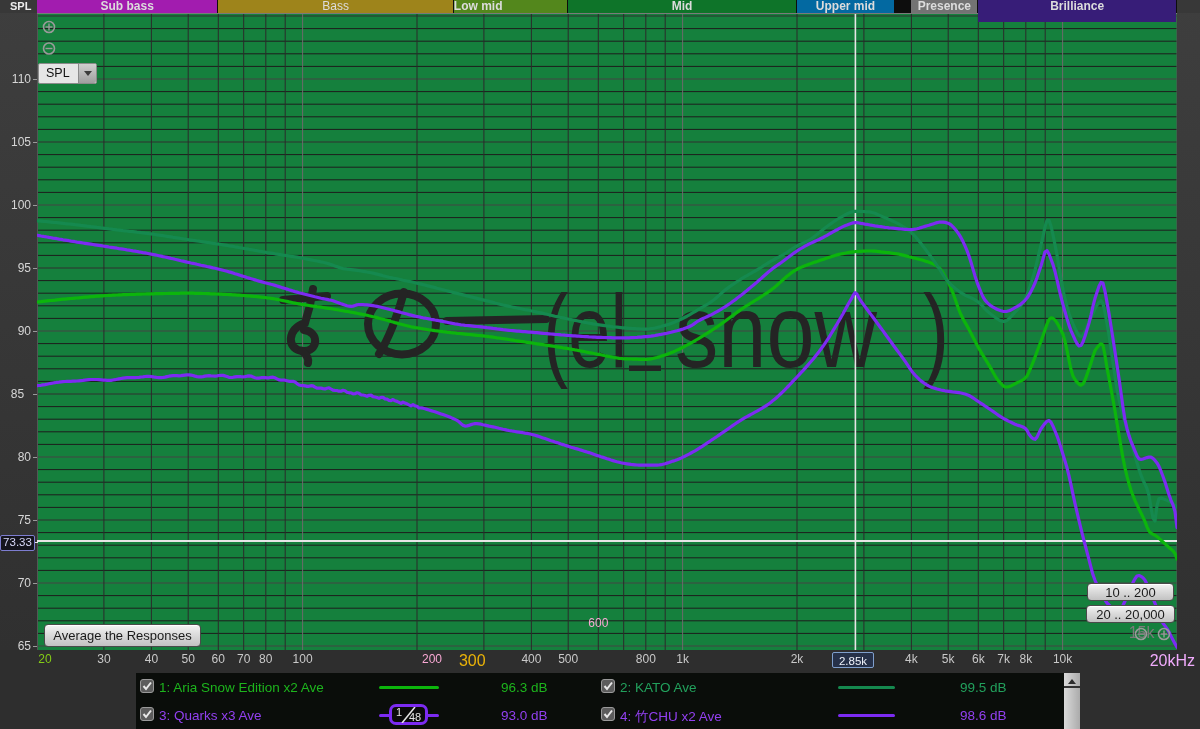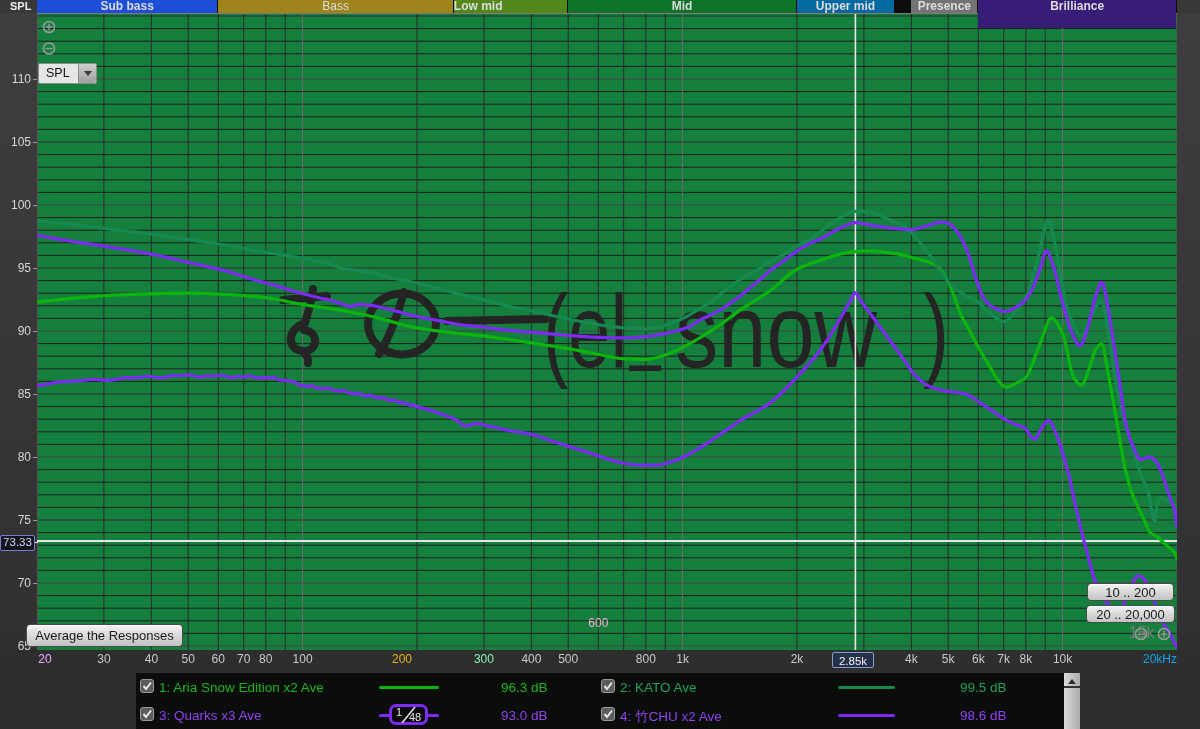--- a/index.html
+++ b/index.html
@@ -114,113 +114,113 @@
       </g>
     </svg>
 </div>
 
 <div style="position:absolute;left:0;top:0;width:37px;height:650px;background:linear-gradient(#3e3e3e,#303030)"></div>
 <div style="position:absolute;left:1177px;top:0;width:23px;height:650px;background:linear-gradient(#3e3e3e,#303030)"></div>
 <div style="position:absolute;left:0;top:650px;width:1200px;height:79px;background:#2e2e2e"></div>
 
 <div style="position:absolute;left:0;top:0;width:1200px;height:13px;background:#383838"></div>
 <div style="position:absolute;left:37px;top:0;width:1140px;height:14px;background:#0d0d0d;border-bottom:1px solid #7a7a7a"></div>
-<div style="position:absolute;left:37.0px;top:0;width:180.3px;height:13px;background:#1d4ed8;color:#dcdcdc;font-size:12px;font-weight:bold;text-align:center;line-height:13px;white-space:nowrap;overflow:hidden">
+<div style="position:absolute;left:37.0px;top:0;width:180.3px;height:13px;background:#a21caf;color:#dcdcdc;font-size:12px;font-weight:bold;text-align:center;line-height:13px;white-space:nowrap;overflow:hidden">
     <div>Sub bass</div>
   </div>
 <div style="position:absolute;left:218.3px;top:0;width:234.5px;height:13px;background:#9e841b;color:#dcdcdc;font-size:12px;font-weight:normal;text-align:center;line-height:13px;white-space:nowrap;overflow:hidden">
     <div>Bass</div>
   </div>
 <div style="position:absolute;left:453.8px;top:0;width:113.4px;height:13px;background:#53871c;color:#dcdcdc;font-size:12px;font-weight:bold;line-height:13px;white-space:nowrap;overflow:hidden">
     <div>Low mid</div>
   </div>
 <div style="position:absolute;left:568.2px;top:0;width:227.8px;height:13px;background:#0e7429;color:#dcdcdc;font-size:12px;font-weight:bold;text-align:center;line-height:13px;white-space:nowrap;overflow:hidden">
     <div>Mid</div>
   </div>
 <div style="position:absolute;left:797.0px;top:0;width:97px;height:13px;background:#0369a1;color:#dcdcdc;font-size:12px;font-weight:bold;text-align:center;line-height:13px;white-space:nowrap;overflow:hidden">
     <div>Upper mid</div>
   </div>
 <div style="position:absolute;left:911.4px;top:0;width:65.9px;height:13px;background:#737373;color:#dcdcdc;font-size:12px;font-weight:bold;text-align:center;line-height:13px;white-space:nowrap;overflow:hidden">
     <div>Presence</div>
   </div>
-<div style="position:absolute;left:978.3px;top:0;width:197.7px;height:28px;background:#371d78;color:#dcdcdc;font-size:12px;font-weight:bold;text-align:center;line-height:13px;white-space:nowrap;overflow:hidden">
+<div style="position:absolute;left:978.3px;top:0;width:197.7px;height:22px;background:#371d78;color:#dcdcdc;font-size:12px;font-weight:bold;text-align:center;line-height:13px;white-space:nowrap;overflow:hidden">
     <div>Brilliance</div>
   </div>
 <div style="position:absolute;left:10px;top:0;width:27px;font-size:11px;font-weight:bold;color:#ececec">SPL</div>
 
 <div style="position:absolute;left:33px;top:645.5px;width:4px;height:1px;background:#9a9a9a"></div>
 <div style="position:absolute;left:33px;top:582.5px;width:4px;height:1px;background:#9a9a9a"></div>
 <div style="position:absolute;left:33px;top:519.5px;width:4px;height:1px;background:#9a9a9a"></div>
 <div style="position:absolute;left:33px;top:456.5px;width:4px;height:1px;background:#9a9a9a"></div>
 <div style="position:absolute;left:33px;top:393.5px;width:4px;height:1px;background:#9a9a9a"></div>
 <div style="position:absolute;left:33px;top:330.5px;width:4px;height:1px;background:#9a9a9a"></div>
 <div style="position:absolute;left:33px;top:267.5px;width:4px;height:1px;background:#9a9a9a"></div>
 <div style="position:absolute;left:33px;top:204.5px;width:4px;height:1px;background:#9a9a9a"></div>
 <div style="position:absolute;left:33px;top:141.5px;width:4px;height:1px;background:#9a9a9a"></div>
 <div style="position:absolute;left:33px;top:78.5px;width:4px;height:1px;background:#9a9a9a"></div>
 <div style="position:absolute;right:1169px;top:638.5px;width:27px;text-align:right;font-size:12px;color:#d6d6d6">65</div>
 <div style="position:absolute;right:1169px;top:575.5px;width:27px;text-align:right;font-size:12px;color:#d6d6d6">70</div>
 <div style="position:absolute;right:1169px;top:512.5px;width:27px;text-align:right;font-size:12px;color:#d6d6d6">75</div>
 <div style="position:absolute;right:1169px;top:449.5px;width:27px;text-align:right;font-size:12px;color:#d6d6d6">80</div>
-<div style="position:absolute;right:1169px;top:386.5px;width:27px;text-align:right;font-size:12px;color:#d6d6d6">85</div>
+<div style="position:absolute;right:1169px;top:386.5px;width:27px;text-align:center;font-size:12px;color:#d6d6d6">85</div>
 <div style="position:absolute;right:1169px;top:323.5px;width:27px;text-align:right;font-size:12px;color:#d6d6d6">90</div>
 <div style="position:absolute;right:1169px;top:260.5px;width:27px;text-align:right;font-size:12px;color:#d6d6d6">95</div>
 <div style="position:absolute;right:1169px;top:197.5px;width:27px;text-align:right;font-size:12px;color:#d6d6d6">100</div>
 <div style="position:absolute;right:1169px;top:134.5px;width:27px;text-align:right;font-size:12px;color:#d6d6d6">105</div>
 <div style="position:absolute;right:1169px;top:71.5px;width:27px;text-align:right;font-size:12px;color:#d6d6d6">110</div>
 
 <div style="position:absolute;left:0;top:534.5px;width:35px;height:16px;background:#14141c;border:1.5px solid #7d7dd0;border-radius:2px;font-size:11.5px;color:#d8d8f8;text-align:center;line-height:13.5px">
     <div>73.33</div>
   </div>
 <div style="position:absolute;left:34.5px;top:541.6px;width:3px;height:1.9px;background:#e6e6e6"></div>
 
-<div style="position:absolute;left:20.0px;top:652px;width:50px;text-align:center;font-size:12px;color:#f0abfc">20</div>
+<div style="position:absolute;left:20.0px;top:652px;width:50px;text-align:center;font-size:12px;color:#84cc16">20</div>
 <div style="position:absolute;left:78.9px;top:652px;width:50px;text-align:center;font-size:12px;color:#c9c9c9">30</div>
 <div style="position:absolute;left:126.4px;top:652px;width:50px;text-align:center;font-size:12px;color:#c9c9c9">40</div>
 <div style="position:absolute;left:163.2px;top:652px;width:50px;text-align:center;font-size:12px;color:#c9c9c9">50</div>
 <div style="position:absolute;left:193.3px;top:652px;width:50px;text-align:center;font-size:12px;color:#c9c9c9">60</div>
 <div style="position:absolute;left:218.7px;top:652px;width:50px;text-align:center;font-size:12px;color:#c9c9c9">70</div>
 <div style="position:absolute;left:240.8px;top:652px;width:50px;text-align:center;font-size:12px;color:#c9c9c9">80</div>
 <div style="position:absolute;left:277.6px;top:652px;width:50px;text-align:center;font-size:12px;color:#c9c9c9">100</div>
-<div style="position:absolute;left:392.0px;top:652px;width:50px;text-align:left;font-size:12px;color:#eab308">200</div>
-<div style="position:absolute;left:458.9px;top:652px;width:50px;text-align:center;font-size:12px;color:#86efac">300</div>
+<div style="position:absolute;left:392.0px;top:652px;width:50px;text-align:right;font-size:12px;color:#f9a8d4">200</div>
+<div style="position:absolute;left:458.9px;top:652px;width:50px;text-align:left;font-size:16px;color:#eab308">300</div>
 <div style="position:absolute;left:506.4px;top:652px;width:50px;text-align:center;font-size:12px;color:#c9c9c9">400</div>
 <div style="position:absolute;left:543.2px;top:652px;width:50px;text-align:center;font-size:12px;color:#c9c9c9">500</div>
 <div style="position:absolute;left:573.3px;top:616px;width:50px;text-align:center;font-size:12px;color:#f9a8d4">600</div>
 <div style="position:absolute;left:620.8px;top:652px;width:50px;text-align:center;font-size:12px;color:#c9c9c9">800</div>
 <div style="position:absolute;left:657.6px;top:652px;width:50px;text-align:center;font-size:12px;color:#c9c9c9">1k</div>
 <div style="position:absolute;left:772.0px;top:652px;width:50px;text-align:center;font-size:12px;color:#c9c9c9">2k</div>
 <div style="position:absolute;left:886.4px;top:652px;width:50px;text-align:center;font-size:12px;color:#c9c9c9">4k</div>
 <div style="position:absolute;left:923.2px;top:652px;width:50px;text-align:center;font-size:12px;color:#c9c9c9">5k</div>
 <div style="position:absolute;left:953.3px;top:652px;width:50px;text-align:center;font-size:12px;color:#c9c9c9">6k</div>
 <div style="position:absolute;left:978.7px;top:652px;width:50px;text-align:center;font-size:12px;color:#c9c9c9">7k</div>
 <div style="position:absolute;left:1000.8px;top:652px;width:50px;text-align:center;font-size:12px;color:#c9c9c9">8k</div>
 <div style="position:absolute;left:1037.6px;top:652px;width:50px;text-align:center;font-size:12px;color:#c9c9c9">10k</div>
 <div style="position:absolute;left:1104.5px;top:624px;width:50px;text-align:right;font-size:16px;color:#7a7a7a">15k</div>
-<div style="position:absolute;left:1143px;top:652px;width:52px;text-align:left;font-size:12px;color:#0ea5e9">20kHz</div>
+<div style="position:absolute;left:1143px;top:652px;width:52px;text-align:right;font-size:16px;color:#f0abfc">20kHz</div>
 <div style="position:absolute;left:832px;top:652px;width:42px;height:16px;background:#263149;border:1.5px solid #7f9fcc;border-radius:2px;font-size:11.5px;color:#eef2fa;text-align:center;line-height:16px">
     <div>2.85k</div>
   </div>
 
 <svg width="30" height="50" style="position:absolute;left:34px;top:16px">
 <circle cx="15" cy="11" r="5.5" fill="none" stroke="#9a9a9a" stroke-width="1.6"></circle>
 <line x1="11.5" y1="11" x2="18.5" y2="11" stroke="#9a9a9a" stroke-width="1.4"></line>
 <line x1="15" y1="7.5" x2="15" y2="14.5" stroke="#9a9a9a" stroke-width="1.4"></line>
 <circle cx="15" cy="32.5" r="5.5" fill="none" stroke="#9a9a9a" stroke-width="1.6"></circle>
 <line x1="11.5" y1="32.5" x2="18.5" y2="32.5" stroke="#9a9a9a" stroke-width="1.4"></line>
 </svg>
 
 <div style="position:absolute;left:38px;top:63px;width:59px;height:21px;background:#e6e6e6;border:1px solid #8a8a8a;border-radius:2px">
 <div style="position:absolute;left:7px;top:2px;font-size:12.5px;color:#111">SPL</div>
 <div style="position:absolute;right:0;top:0;width:18px;height:19px;background:linear-gradient(#cfcfcf,#9f9f9f);border-left:1px solid #8a8a8a;border-radius:0 2px 2px 0">
 <div style="width:0;height:0;margin:7px auto 0;border-left:4.5px solid transparent;border-right:4.5px solid transparent;border-top:5.5px solid #3c3c3c"></div>
 </div>
   </div>
 
-<div class="btn" style="left:26px;top:624px;width:157px;height:23px;font-size:13px;line-height:22px">
+<div class="btn" style="left:44px;top:624px;width:157px;height:23px;font-size:13px;line-height:22px">
     <div>Average the Responses</div>
   </div>
 
 <div class="btn" style="left:1087px;top:583px;width:87px;height:18px;font-size:13px;line-height:17px">
     <div>10 .. 200</div>
   </div>
 <div class="btn" style="left:1086px;top:605px;width:89px;height:18px;font-size:13px;line-height:17px">
     <div>20 .. 20,000</div>
   </div>
 <svg width="60" height="20" style="position:absolute;left:1128px;top:624px">

